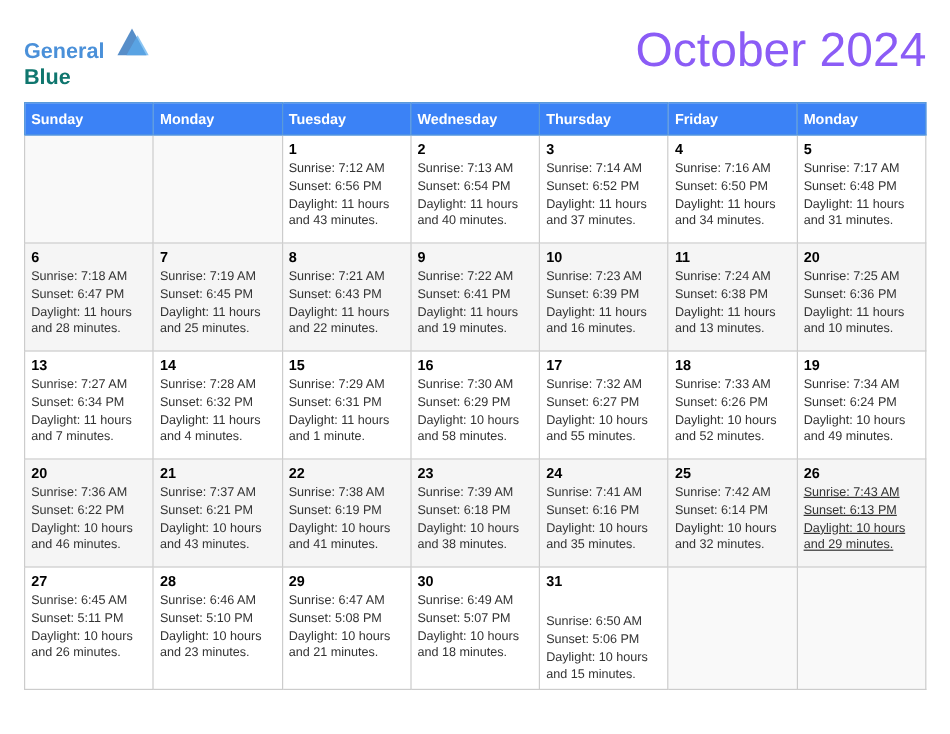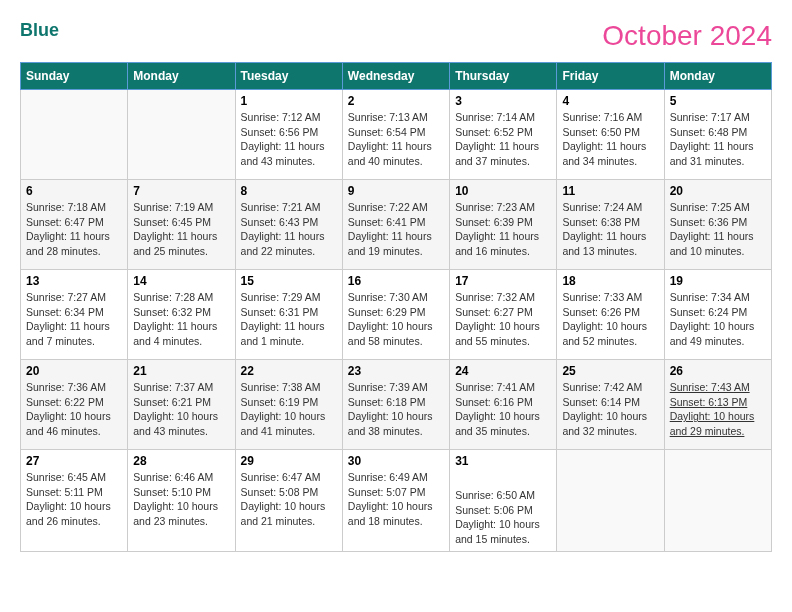--- a/index.html
+++ b/index.html
@@ -31,35 +31,35 @@
     }
     .logo-icon {
       width: 28px;
       height: 28px;
       margin-left: 4px;
     }
     .title-block {
       text-align: right;
     }
     .month-title {
-      font-size: 28px;
+      font-size: 40px;
       font-weight: normal;
-      color: #ec4899;
+      color: #8b5cf6;
     }
     .subtitle {
       font-size: 15px;
       color: #555;
     }
     .calendar {
       width: 100%;
       border-collapse: collapse;
       font-size: 11px;
     }
     .calendar th {
-      background: #0f766e;
+      background: #3b82f6;
       color: #fff;
       text-align: left;
       padding: 6px 5px;
       font-size: 12px;
       font-weight: bold;
       border: 1px solid #5a9ad9;
     }
     .calendar td {
       border: 1px solid #ccc;
       vertical-align: top;
@@ -85,20 +85,27 @@
     .empty-cell {
       background: #f9f9f9 !important;
     }
   </style>
 </head>
 <body>
 
 <div class="header">
   <div class="logo">
     <div>
+      <div class="logo-text">
+        <span>General</span>
+        <svg class="logo-icon" viewBox="0 0 30 30">
+          <polygon points="2,28 15,4 28,28" fill="#3a7abf" opacity="0.85"></polygon>
+          <polygon points="10,28 20,10 30,28" fill="#5aacee" opacity="0.7"></polygon>
+        </svg>
+      </div>
       <div class="logo-text"><span style="color:#0f766e;font-weight:bold;">Blue</span></div>
     </div>
   </div>
   <div class="title-block">
     <div class="month-title">October 2024</div>
   </div>
 </div>
 
 <table class="calendar">
   <thead>

